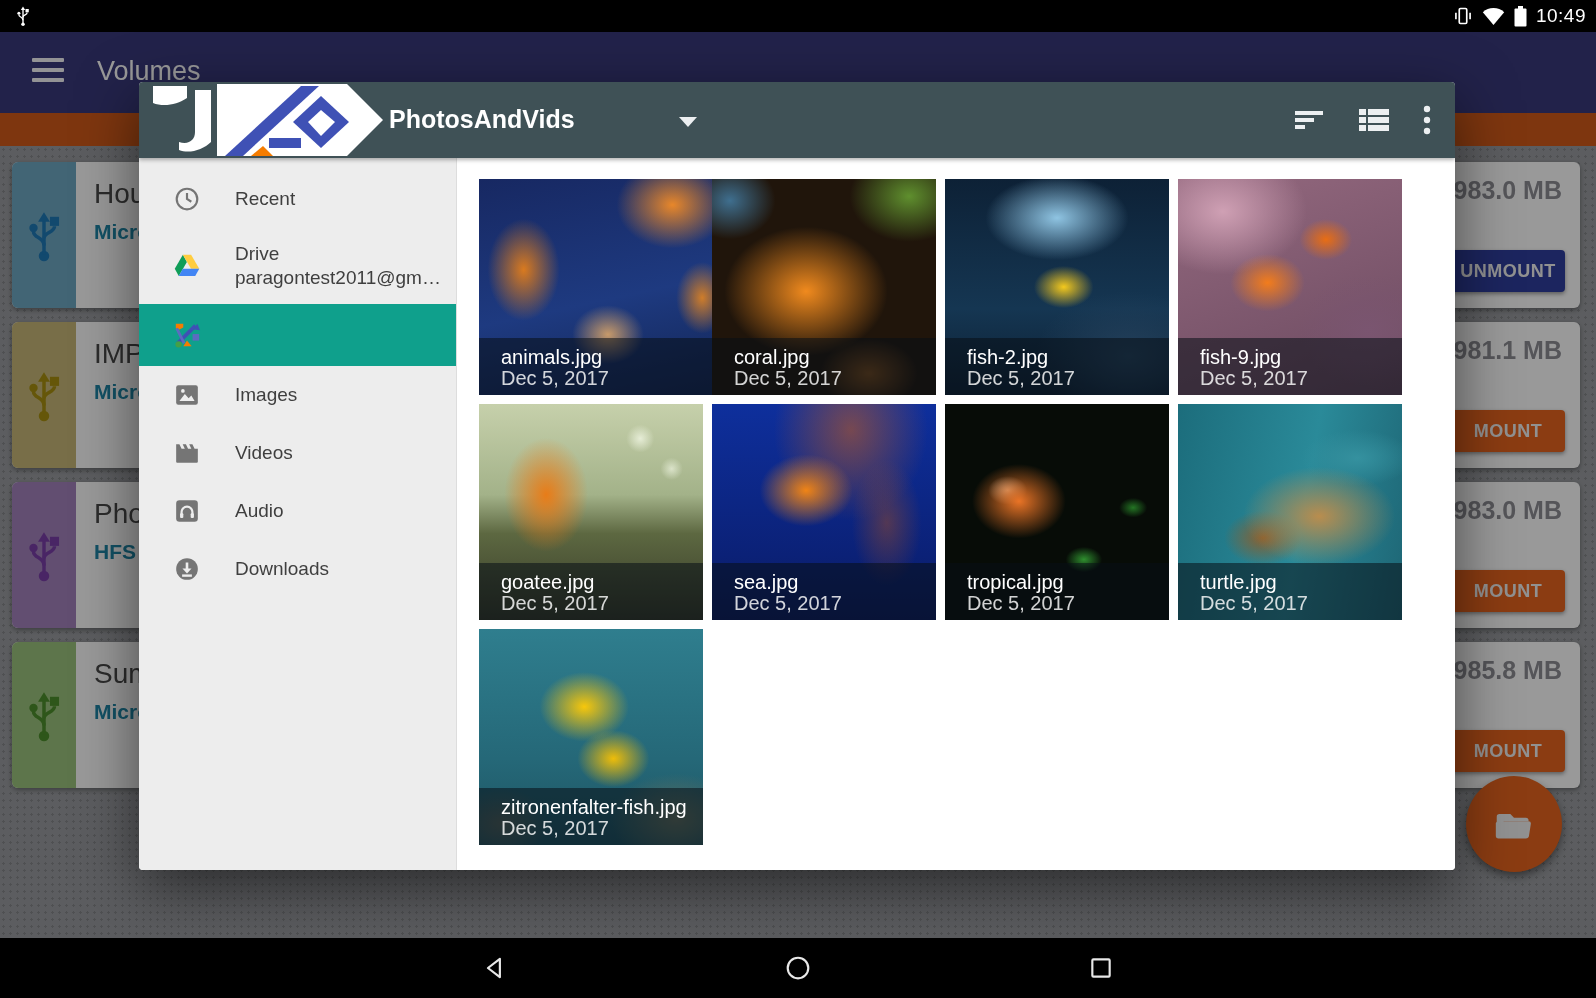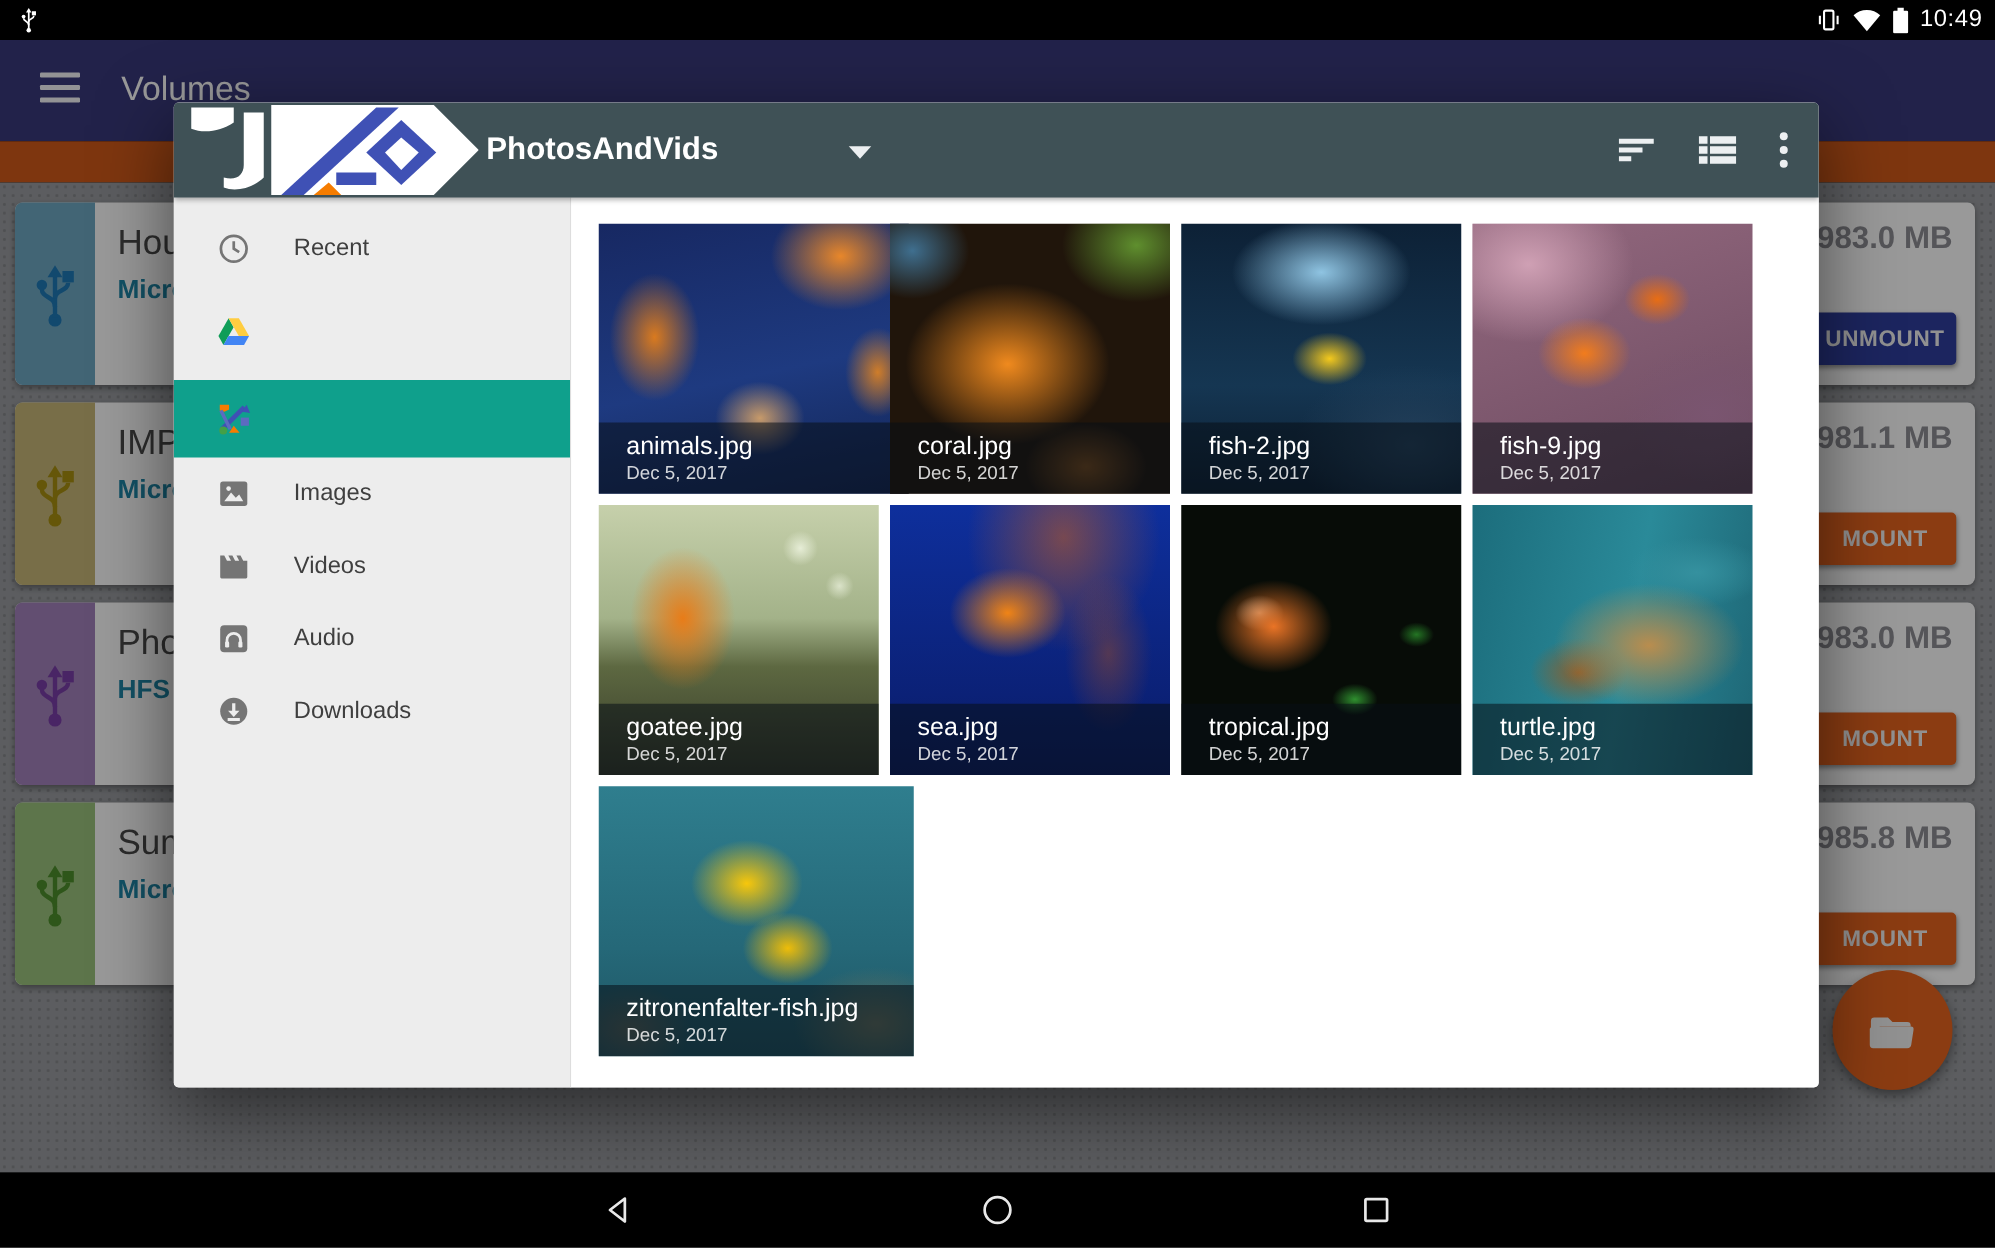--- a/index.html
+++ b/index.html
@@ -50,31 +50,31 @@
   .side-item .s-text{margin-left:96px;font-size:19px;color:#3F3F3F;line-height:24px;}
   .side-item.two{min-height:76px;}
   .side-item.selected{min-height:62px;color:#fff;}
   .side-item.selected .s-text{color:#fff;}
   .d-main{flex:1;height:100%;background:#fff;overflow:hidden;}
   .grid{display:grid;grid-template-columns:repeat(4,224px);gap:9px;padding:21px 0 0 22px;}
   .tile{position:relative;width:224px;height:216px;overflow:hidden;cursor:pointer;}
   .cap{position:absolute;left:0;bottom:0;width:100%;height:57px;background:rgba(8,15,22,.55);
     box-sizing:border-box;padding:7px 0 0 22px;}
   .cap .f-name{font-size:20px;color:#fff;line-height:24px;}
-  .cap .f-date{font-size:15px;color:rgba(255,255,255,.82);line-height:19px;}
+  .cap .f-date{font-size:20px;color:rgba(255,255,255,.82);line-height:19px;}
   
   .t0{background:radial-gradient(90px 70px at 78% 12%,#e8872a 0%,rgba(232,135,42,0) 62%),radial-gradient(60px 85px at 18% 42%,#d97a1f 0%,rgba(217,122,31,0) 60%),radial-gradient(55px 45px at 52% 72%,#c79a6a 0%,rgba(199,154,106,0) 65%),radial-gradient(40px 55px at 90% 55%,#cf7d2a 0%,rgba(207,125,42,0) 65%),linear-gradient(168deg,#172862 0%,#1e3a80 55%,#122453 100%);padding-left:24px;}
   .t1{background:radial-gradient(120px 95px at 42% 52%,#f08a1e 0%,rgba(240,138,30,0) 68%),radial-gradient(85px 65px at 88% 8%,#5f8f2e 0%,rgba(95,143,46,0) 70%),radial-gradient(65px 55px at 8% 10%,#3f6f8f 0%,rgba(63,111,143,0) 70%),radial-gradient(70px 50px at 70% 90%,#7a4a1a 0%,rgba(122,74,26,0) 70%),#20150b;}
   .t2{background:radial-gradient(110px 65px at 50% 18%,#8fc4e2 0%,rgba(143,196,226,0) 65%),radial-gradient(48px 34px at 53% 50%,#f4c91d 0%,rgba(244,201,29,0) 62%),radial-gradient(130px 90px at 82% 82%,#24415c 0%,rgba(36,65,92,0) 72%),linear-gradient(180deg,#0d2136 0%,#153652 60%,#0c1e31 100%);}
   .t3{background:radial-gradient(62px 48px at 40% 48%,#f27c1c 0%,rgba(242,124,28,0) 60%),radial-gradient(44px 34px at 66% 28%,#e86d14 0%,rgba(232,109,20,0) 60%),radial-gradient(120px 90px at 20% 15%,#cfa0b4 0%,rgba(207,160,180,0) 70%),radial-gradient(100px 80px at 85% 70%,#7a5570 0%,rgba(122,85,112,0) 70%),linear-gradient(160deg,#93687e 0%,#6b4a60 100%);}
   .t4{background:radial-gradient(70px 95px at 30% 42%,#e87c18 0%,rgba(232,124,24,0) 60%),radial-gradient(20px 20px at 72% 16%,rgba(238,244,224,.85) 0%,rgba(238,244,224,0) 70%),radial-gradient(16px 16px at 86% 30%,rgba(238,244,224,.7) 0%,rgba(238,244,224,0) 70%),linear-gradient(180deg,#c6d0ab 0%,#a3b289 42%,#5d6841 60%,#343827 100%);}
   .t5{background:radial-gradient(75px 58px at 42% 40%,#f08416 0%,rgba(240,132,22,0) 62%),radial-gradient(110px 130px at 62% 12%,rgba(205,95,25,.55) 0%,rgba(205,95,25,0) 70%),radial-gradient(50px 90px at 78% 55%,rgba(190,85,20,.4) 0%,rgba(190,85,20,0) 70%),linear-gradient(180deg,#0e2f9c 0%,#0b2177 70%,#091a60 100%);}
   .t6{background:radial-gradient(78px 62px at 33% 45%,#ea7426 0%,rgba(234,116,38,0) 60%),radial-gradient(30px 22px at 28% 40%,rgba(255,235,210,.7) 0%,rgba(255,235,210,0) 65%),radial-gradient(26px 18px at 62% 72%,#2f8f2f 0%,rgba(47,143,47,0) 70%),radial-gradient(20px 14px at 84% 48%,#247524 0%,rgba(36,117,36,0) 70%),#070c07;}
   .t7{background:radial-gradient(115px 75px at 63% 52%,#b98d4e 0%,rgba(185,141,78,0) 66%),radial-gradient(60px 42px at 38% 62%,#8a5f2e 0%,rgba(138,95,46,0) 65%),radial-gradient(80px 40px at 80% 25%,#35919f 0%,rgba(53,145,159,0) 70%),linear-gradient(100deg,#1c6d7c 0%,#2a8a99 55%,#1e6675 100%);}
-  .t8{background:radial-gradient(72px 56px at 47% 36%,#f7c70b 0%,rgba(247,199,11,0) 62%),radial-gradient(58px 46px at 60% 60%,#eebd09 0%,rgba(238,189,9,0) 62%),radial-gradient(95px 65px at 88% 88%,#62705f 0%,rgba(98,112,95,0) 70%),radial-gradient(70px 50px at 10% 90%,#51605a 0%,rgba(81,96,90,0) 70%),linear-gradient(180deg,#2f7e8e 0%,#256878 60%,#1e5462 100%);padding-left:28px;}
+  .t8{background:radial-gradient(72px 56px at 47% 36%,#f7c70b 0%,rgba(247,199,11,0) 62%),radial-gradient(58px 46px at 60% 60%,#eebd09 0%,rgba(238,189,9,0) 62%),radial-gradient(95px 65px at 88% 88%,#62705f 0%,rgba(98,112,95,0) 70%),radial-gradient(70px 50px at 10% 90%,#51605a 0%,rgba(81,96,90,0) 70%),linear-gradient(180deg,#2f7e8e 0%,#256878 60%,#1e5462 100%);}
   
   .navbar{position:absolute;left:0;bottom:0;width:100%;height:60px;background:#000;z-index:40;
     display:flex;align-items:center;justify-content:center;gap:255px;}
   .nav-btn{cursor:pointer;display:flex;align-items:center;justify-content:center;width:48px;height:48px;}
 </style>
 </head>
 <body>
 
 <div class="screen">
 
@@ -237,20 +237,24 @@
           <span class="s-text">Recent</span>
         </div>
         <div class="side-item two">
           <span class="s-icon">
             <svg width="26" height="24" viewBox="0 0 24 22">
                 <polygon fill="#0F9D58" points="8.2,0.5 0.7,13.6 4.4,20.3 11.9,7.2"></polygon>
                 <polygon fill="#FFCD40" points="8.2,0.5 15.8,0.5 23.3,13.6 15.7,13.6"></polygon>
                 <polygon fill="#4285F4" points="4.4,20.3 8.1,13.6 23.3,13.6 19.6,20.3"></polygon>
               </svg>
           </span>
+          <span class="s-text">
+            <div>Drive</div>
+            <div>paragontest2011@gm…</div>
+          </span>
         </div>
         <div class="side-item two selected" style="background: rgb(15, 160, 140);">
           <span class="s-icon">
             <svg width="30" height="30" viewBox="0 0 30 30">
                 <path fill="#F57C00" d="M3 3h8v4l-4 2-4-1z"></path>
                 <path d="M5 24L24 5" stroke="#3F51B5" stroke-width="4" fill="none"></path>
                 <path d="M4 8l8 16" stroke="#5C6BC0" stroke-width="3" fill="none"></path>
                 <polygon fill="#3F51B5" points="26,3 29,10 22,9"></polygon>
                 <circle cx="6" cy="25" r="3.4" fill="#43A047"></circle>
                 <polygon fill="#F57C00" points="15,21 20,27 11,27"></polygon>

